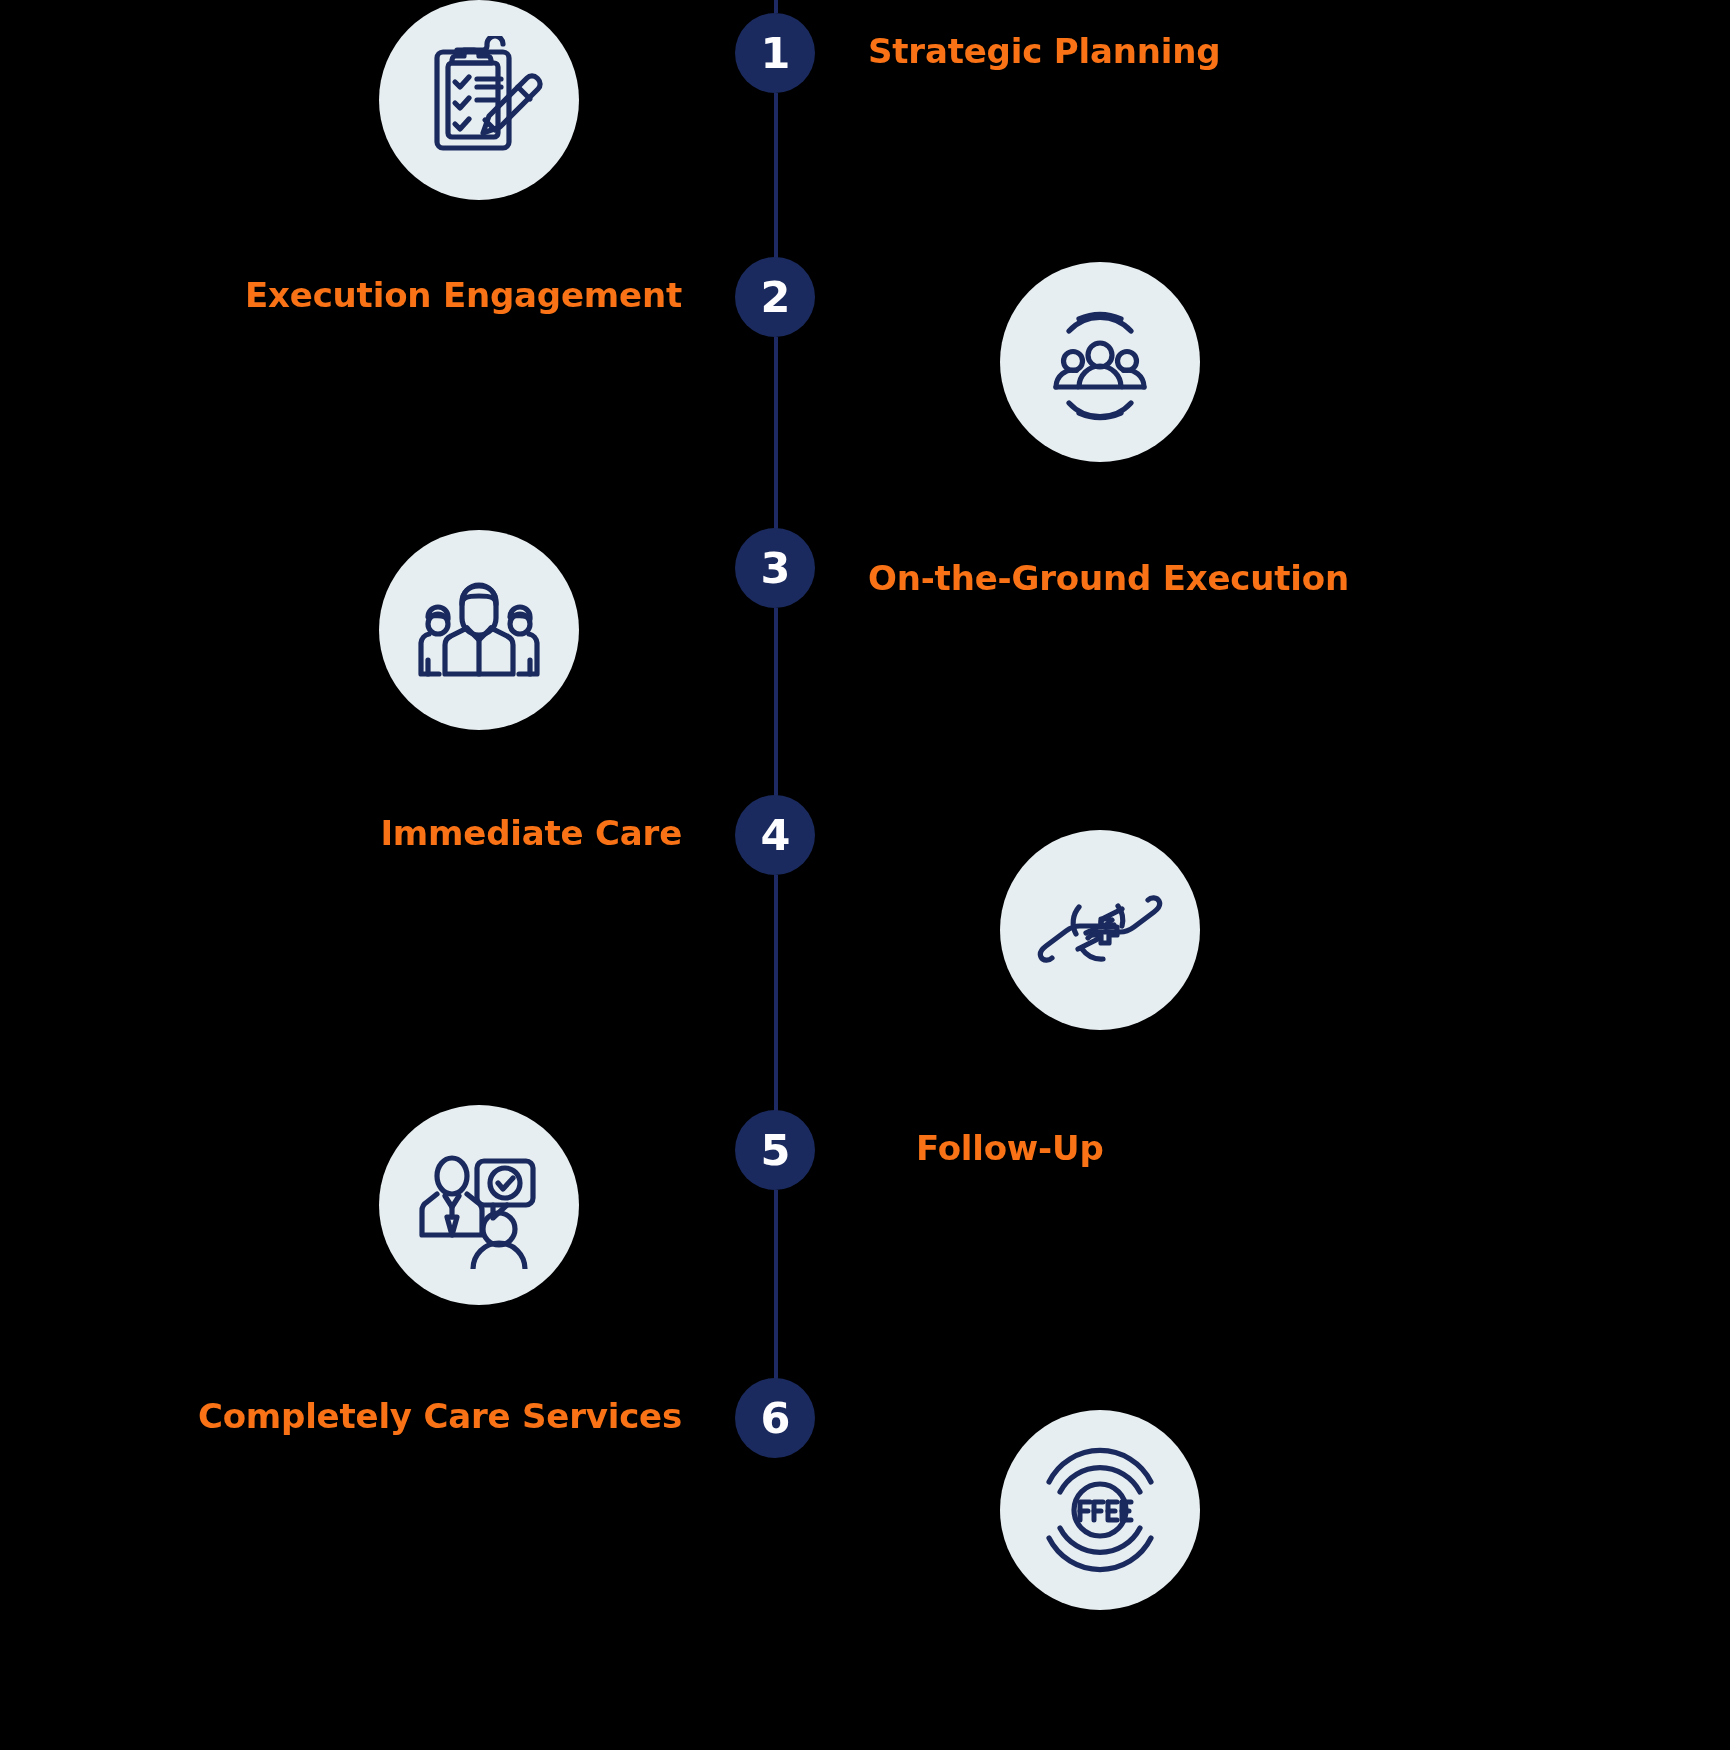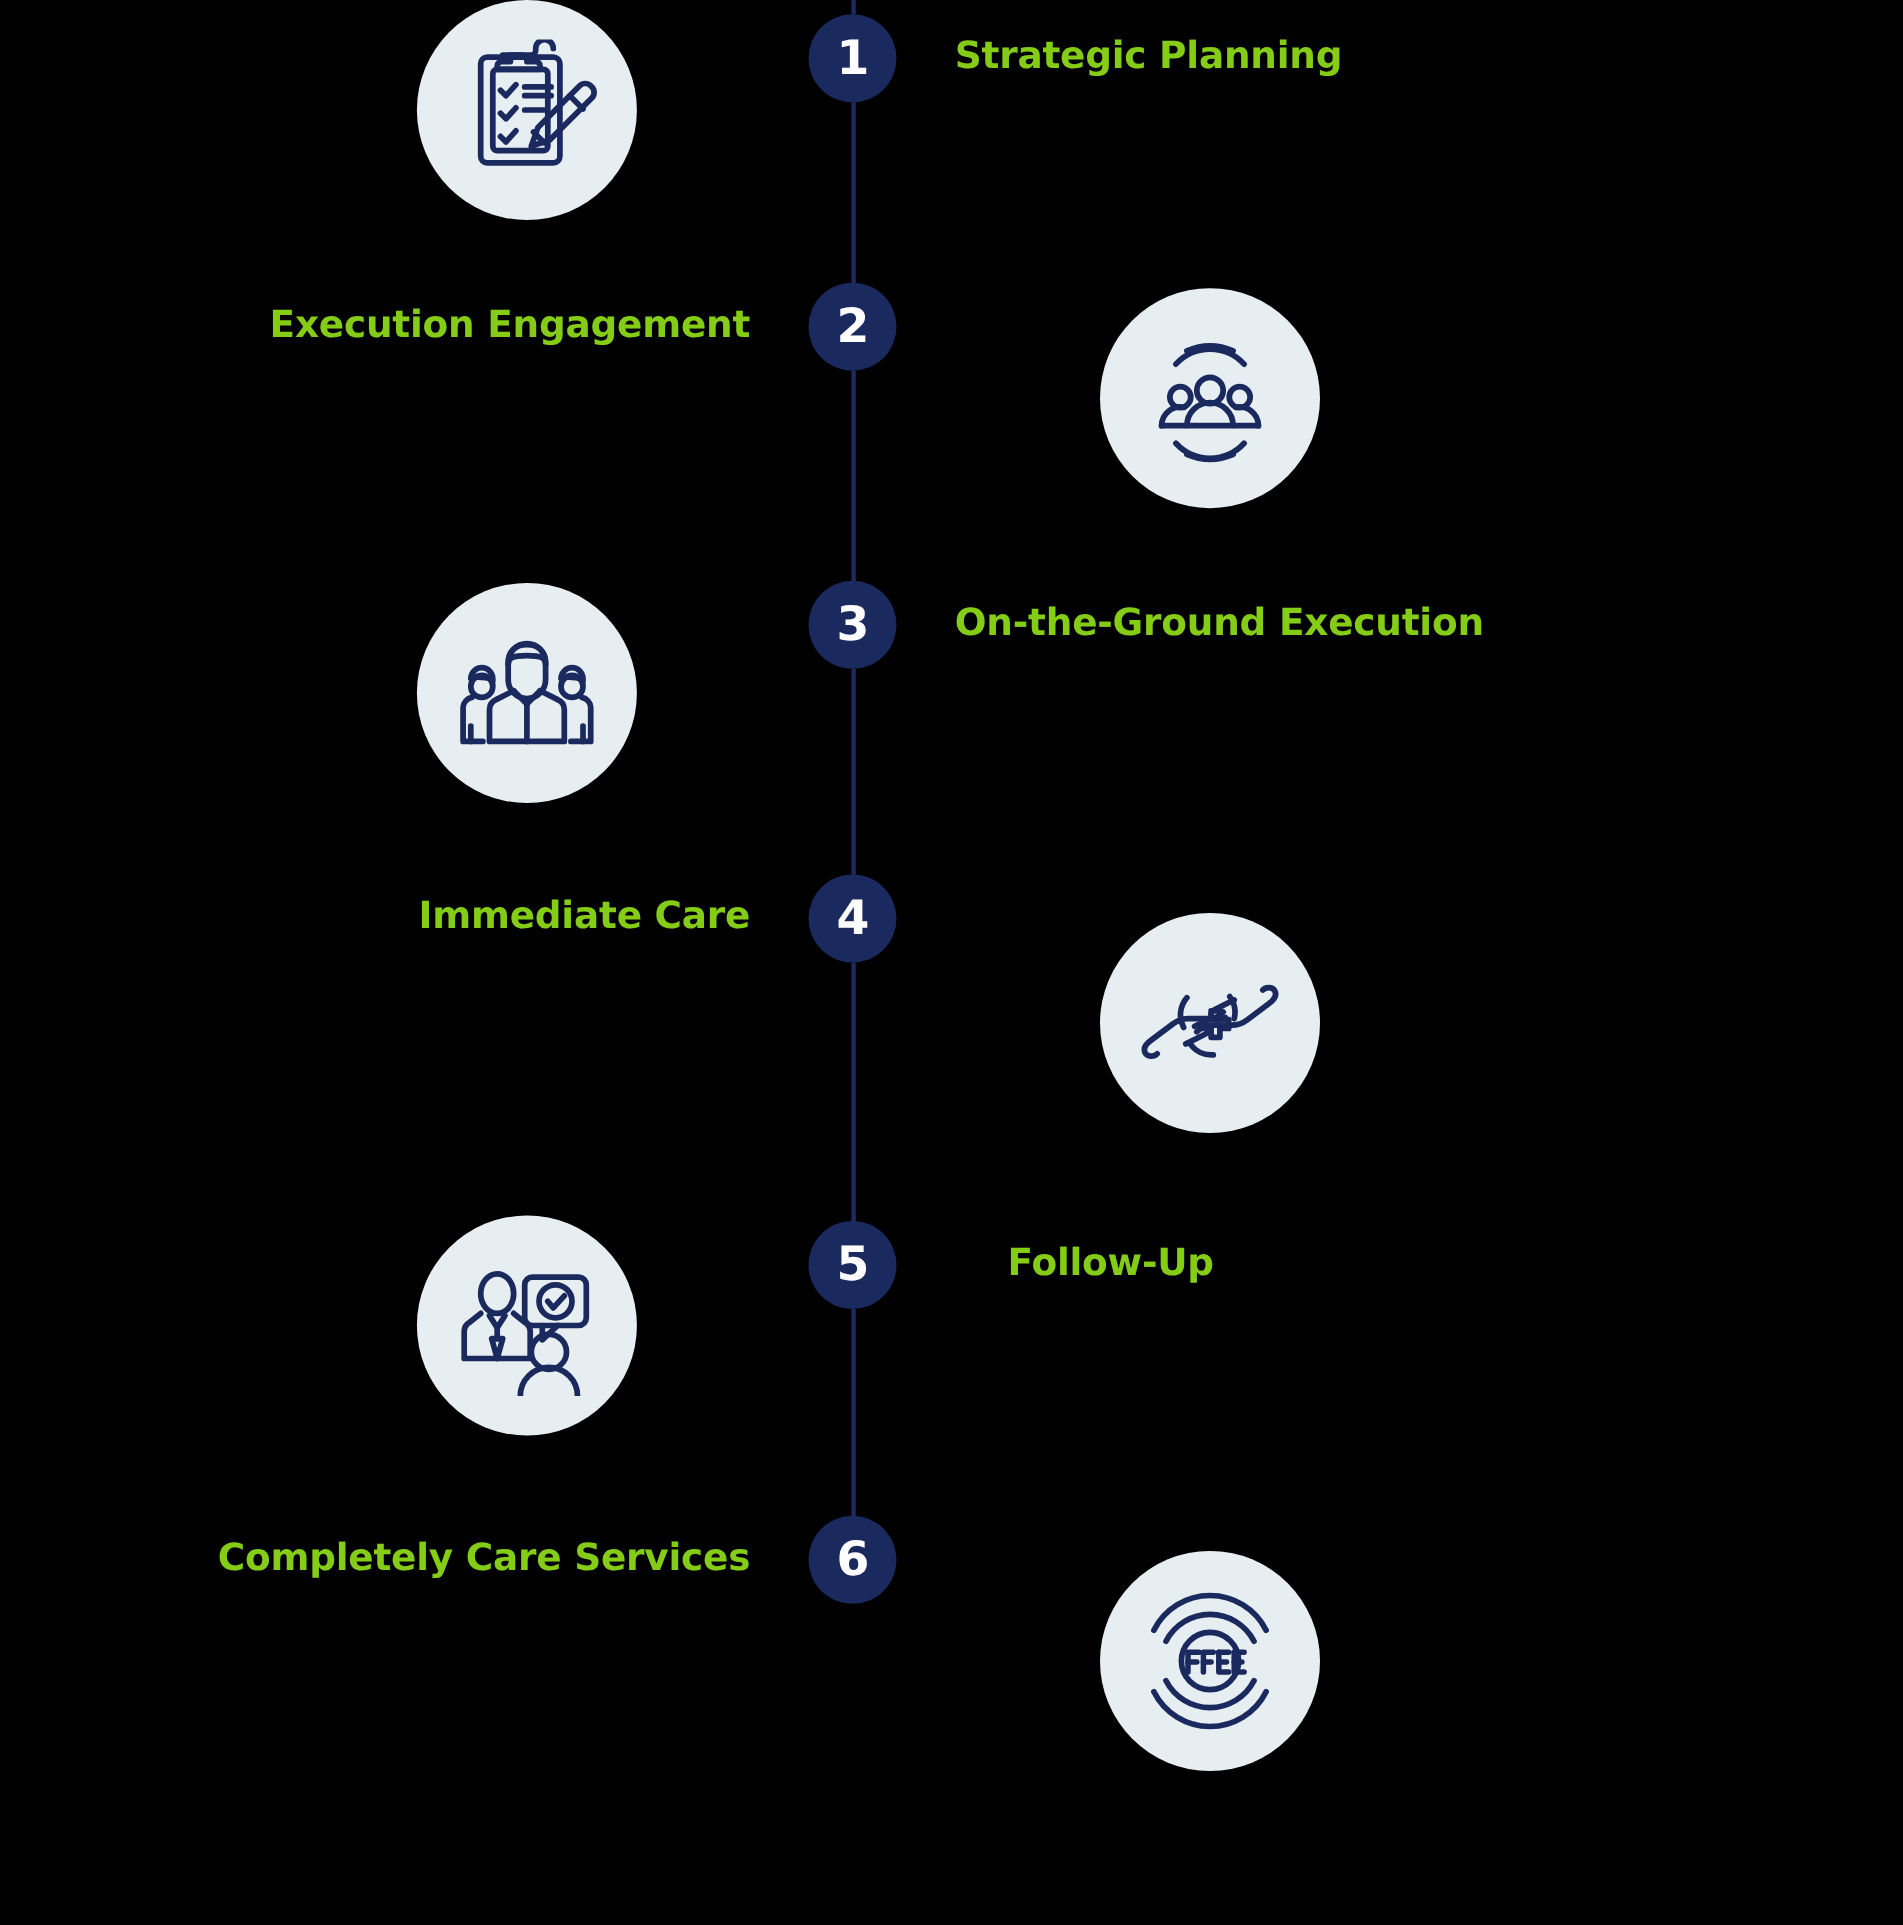--- a/index.html
+++ b/index.html
@@ -41,21 +41,21 @@
     font-size:43px;
     font-weight:bold;
     line-height:1;
     letter-spacing:-1px;
     font-family:"DejaVu Sans", sans-serif;
   }
 
   
   .label {
     position:absolute;
-    color:#84cc16;
+    color:#f97316;
     font-size:34px;
     font-weight:bold;
     line-height:1.1;
     white-space:nowrap;
     letter-spacing:-0.2px;
     font-family:"DejaVu Sans", sans-serif;
   }
   .label.right { left:868px; text-align:left; }
   .label.left  { right:1048px; text-align:right; }
 
@@ -144,21 +144,21 @@
       <line class="ico" x1="13" y1="94" x2="13" y2="108"></line>
       <circle class="ico" cx="105" cy="58" r="10"></circle>
       <path class="ico" d="M95 51a10 10 0 0 1 20 0v2c-3-4-17-4-20-2z"></path>
       <path class="ico" d="M114 68a10 10 0 0 1 8 9v31h-18"></path>
       <line class="ico" x1="115" y1="94" x2="115" y2="108"></line>
     </svg>
   </div>
   <div class="node" style="top:528px;">
     <span class="node-num">3</span>
   </div>
-  <div class="label right" style="top:548px;">On-the-Ground Execution</div>
+  <div class="label right" style="top:560px;">On-the-Ground Execution</div>
 
   <div class="label left" style="top:815px;margin-left:24px;">Immediate Care</div>
   <div class="node" style="top:795px;">
     <span class="node-num">4</span>
   </div>
   <div class="icon-disc right" style="top:830px;">
     <svg viewBox="0 0 128 128">
       <path class="ico" d="M74 54h8v8h8v8h-8v8h-8v-8h-8v-8h8z" transform="translate(-9,-1)"></path>
       <path class="ico" d="M40 68a24 24 0 0 1 3-27"></path>
       <path class="ico" d="M86 60a24 24 0 0 0-4-20"></path>

